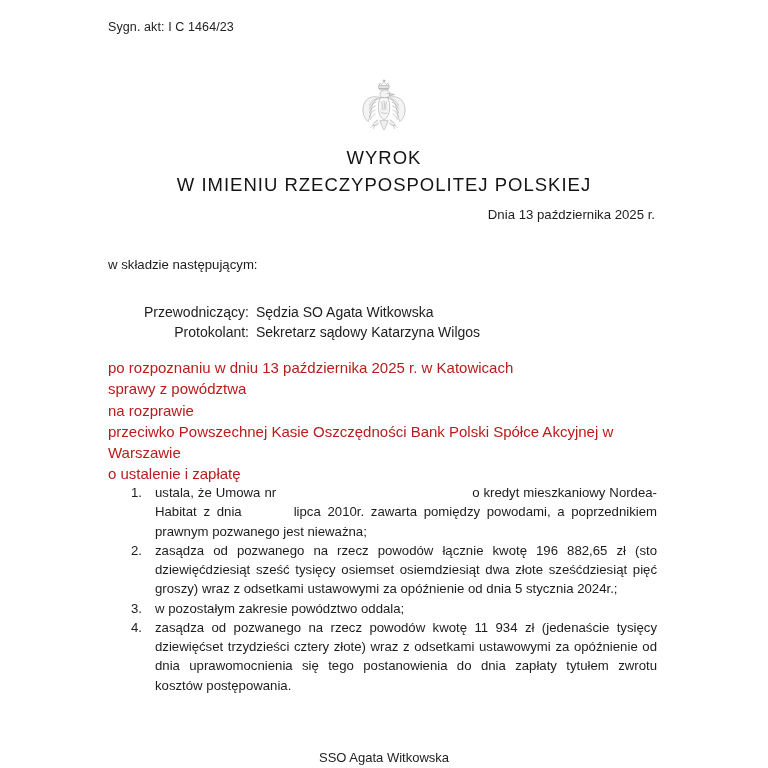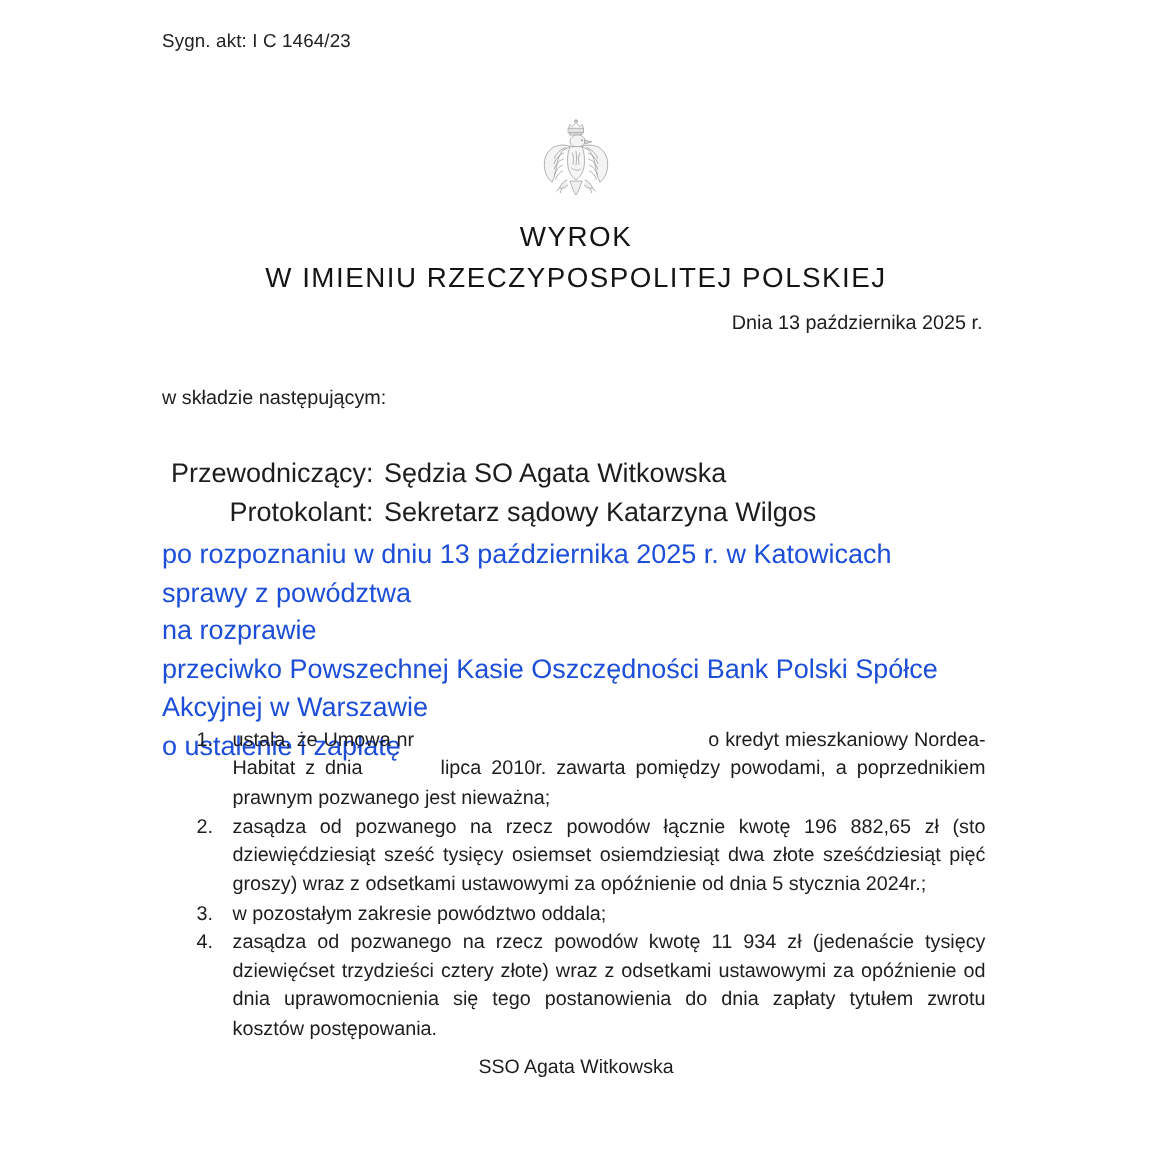--- a/index.html
+++ b/index.html
@@ -98,21 +98,21 @@
   }
   .court-block div {
     white-space: nowrap;
   }
 
   
   .composition {
     position: absolute;
     left: 108px;
     top: 302px;
-    font-size: 18px;
+    font-size: 14px;
     line-height: 1.45;
     color: #1d1d1d;
   }
   .comp-row {
     display: flex;
     white-space: nowrap;
   }
   .comp-label {
     width: 148px;
     text-align: right;
@@ -122,23 +122,23 @@
   .comp-value {
     text-align: left;
   }
 
   
   .recognition {
     position: absolute;
     left: 108px;
     top: 357px;
     width: 560px;
-    font-size: 18px;
+    font-size: 15px;
     line-height: 1.42;
-    color: #1d4ed8;
+    color: #b91c1c;
   }
   .recognition div {
     white-space: nowrap;
   }
   .recognition div.wrap {
     white-space: normal;
   }
 
   
   .rulings {
@@ -172,21 +172,21 @@
     background: transparent;
   }
   .redact-long { width: 196px; }
   .redact-short { width: 52px; }
 
   
   .signature {
     position: absolute;
     left: 0;
     right: 0;
-    top: 703px;
+    top: 750px;
     text-align: center;
     font-size: 13px;
     color: #1d1d1d;
   }
 </style>
 </head>
 <body>
 
 <div class="page">
 

